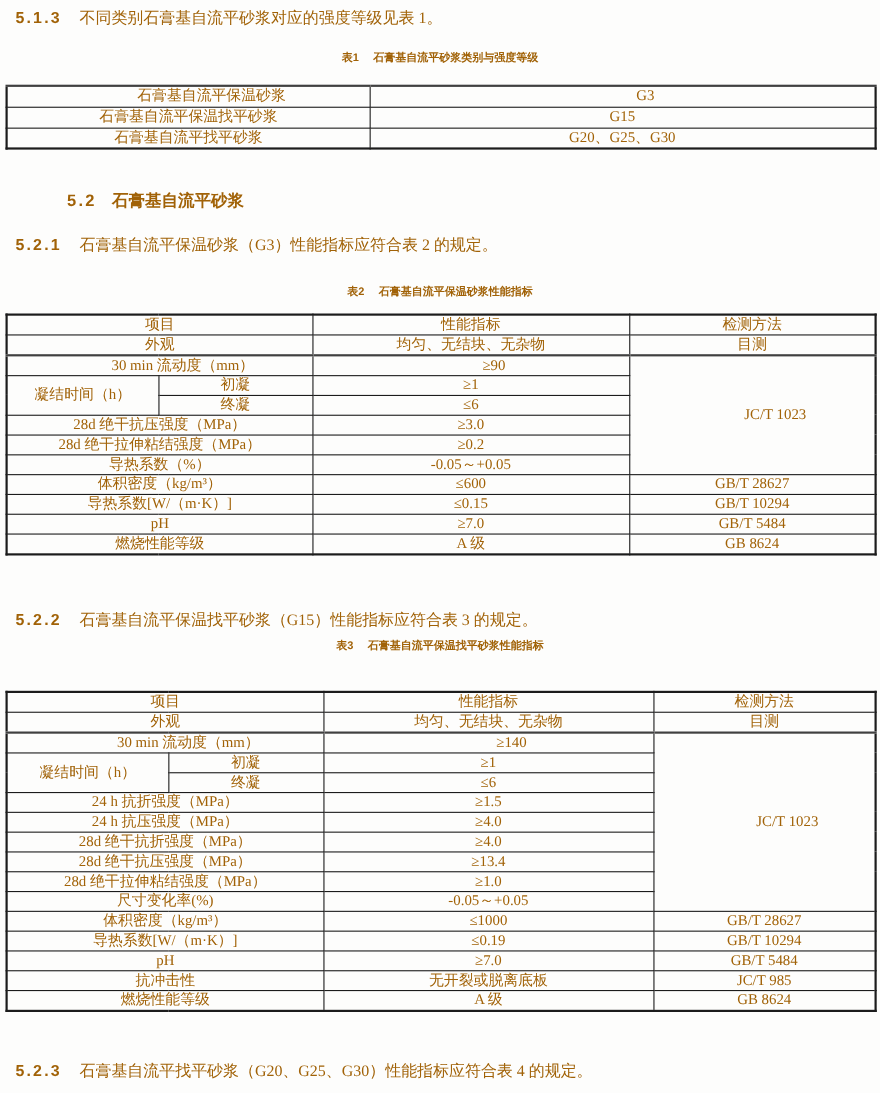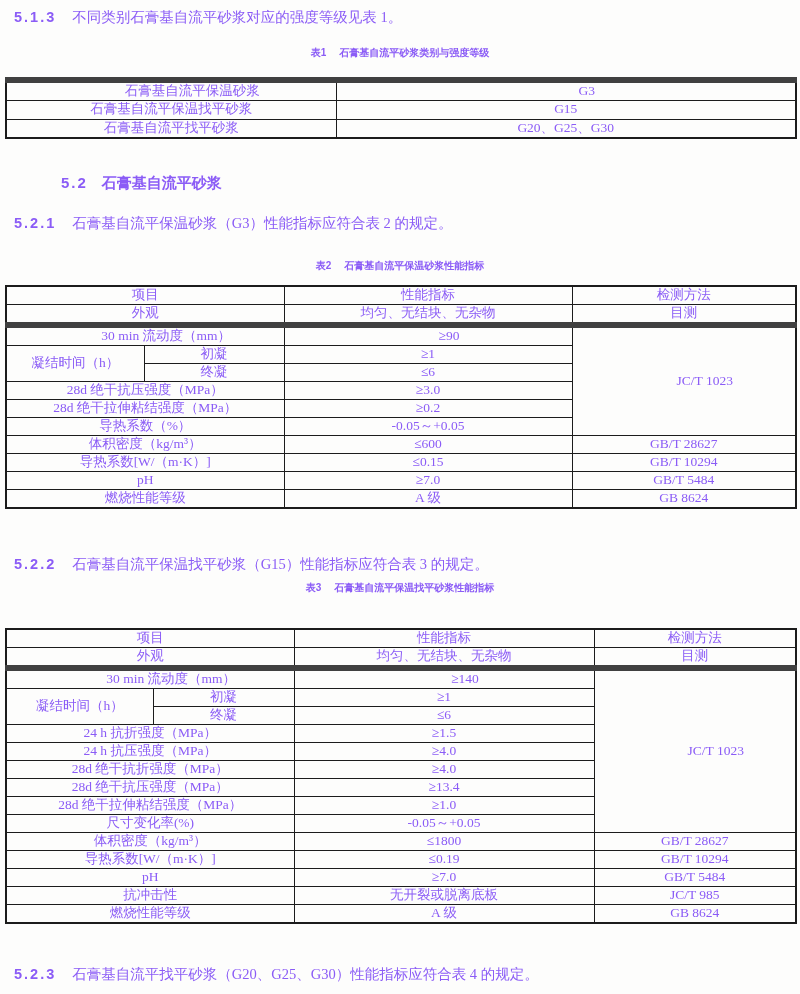--- a/index.html
+++ b/index.html
@@ -2,21 +2,21 @@
 <html><head>
 <meta charset="utf-8">
 <style>
   * { box-sizing: border-box; }
   html, body { margin: 0; padding: 0; background: #e8e8e8; }
   .page {
     position: relative;
     width: 800px;
     height: 994px;
     background: #fdfdfc;
-    color: #8b5cf6;
+    color: #a16207;
     font-family: "Liberation Serif", "DejaVu Serif", serif;
     overflow: hidden;
     margin: 0 auto;
   }
   
   .clause {
     position: absolute;
     left: 14px;
     margin: 0;
     font-size: 14.5px;
@@ -67,21 +67,21 @@
     border: 1px solid #1c1c1c;
     text-align: center;
     vertical-align: middle;
     height: 18px;
     padding: 0 2px;
     line-height: 1.25;
     overflow: hidden;
     white-space: nowrap;
   }
   table.t1 td { height: 19px; }
-  tr.thick td { border-top: 6px solid #404040; padding-left: 44px; }
+  tr.thick td { border-top: 2px solid #404040; padding-left: 44px; }
 </style>
 </head>
 <body>
 
 <div class="page">
 
   <p class="clause" style="top:7px">
     <span class="num">5.1.3</span><span>不同类别石膏基自流平砂浆对应的强度等级见表 1。</span>
   </p>
 
@@ -248,21 +248,21 @@
     <tr>
       <td colspan="2">28d 绝干拉伸粘结强度（MPa）</td>
       <td>≥1.0</td>
     </tr>
     <tr>
       <td colspan="2">尺寸变化率(%)</td>
       <td>-0.05～+0.05</td>
     </tr>
     <tr>
       <td colspan="2">体积密度（kg/m³）</td>
-      <td>≤1800</td>
+      <td>≤1000</td>
       <td>GB/T 28627</td>
     </tr>
     <tr>
       <td colspan="2">导热系数[W/（m·K）]</td>
       <td>≤0.19</td>
       <td>GB/T 10294</td>
     </tr>
     <tr>
       <td colspan="2">pH</td>
       <td>≥7.0</td>

